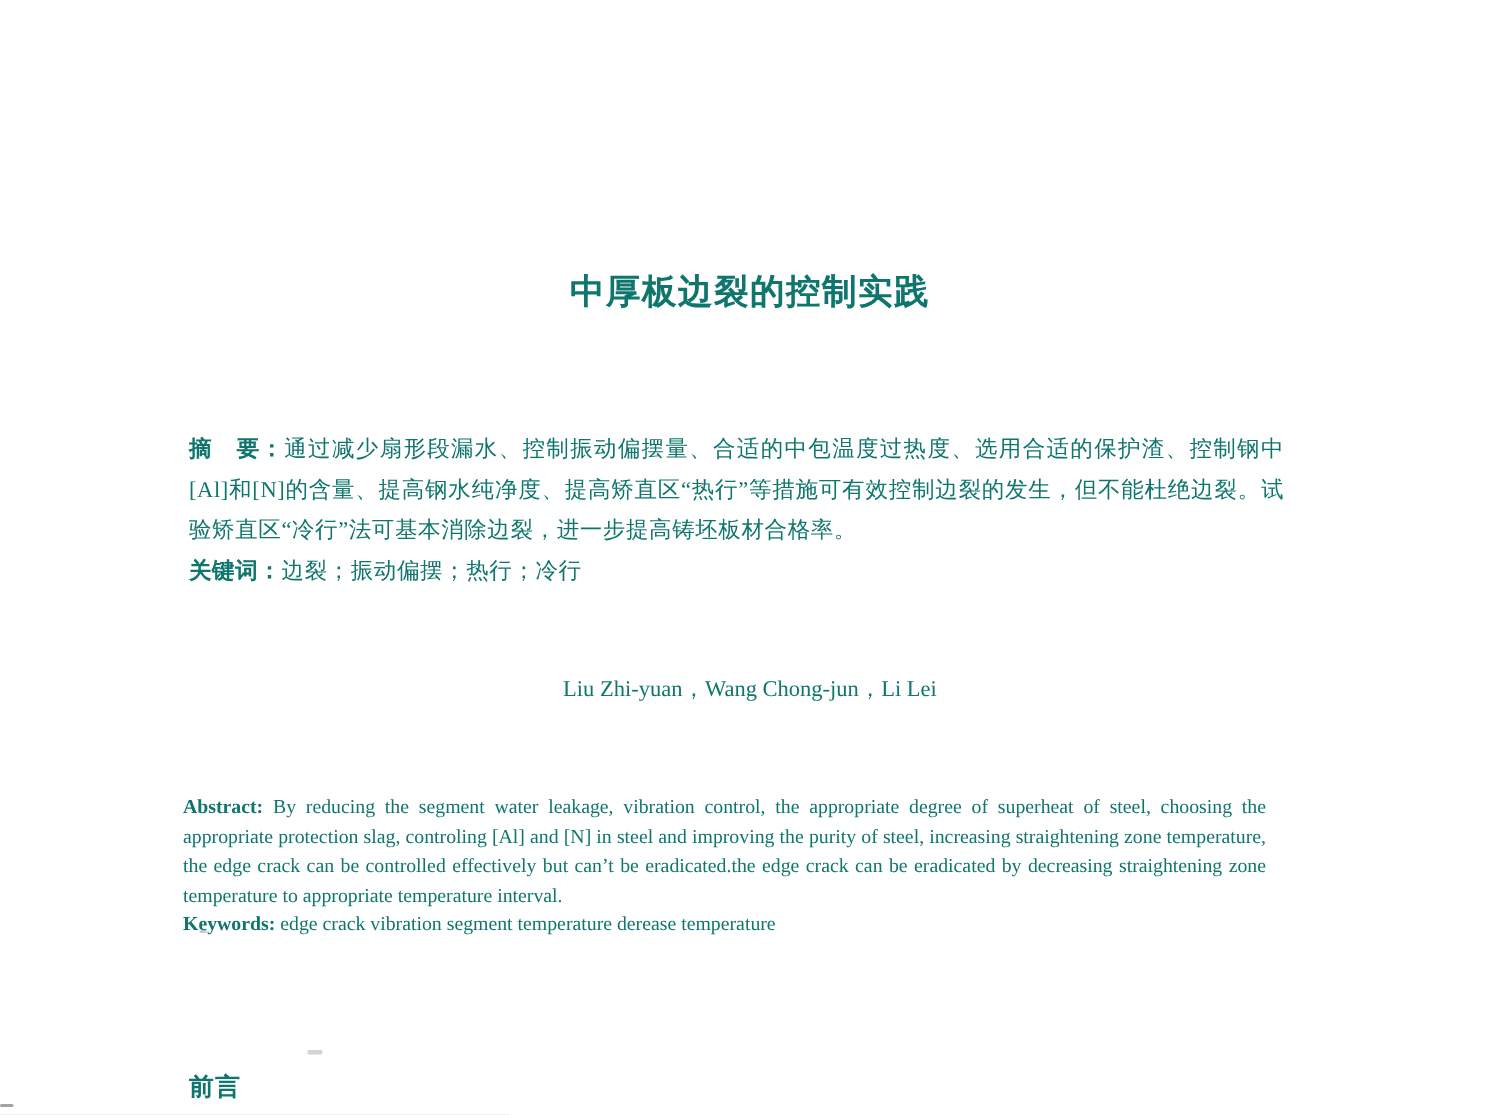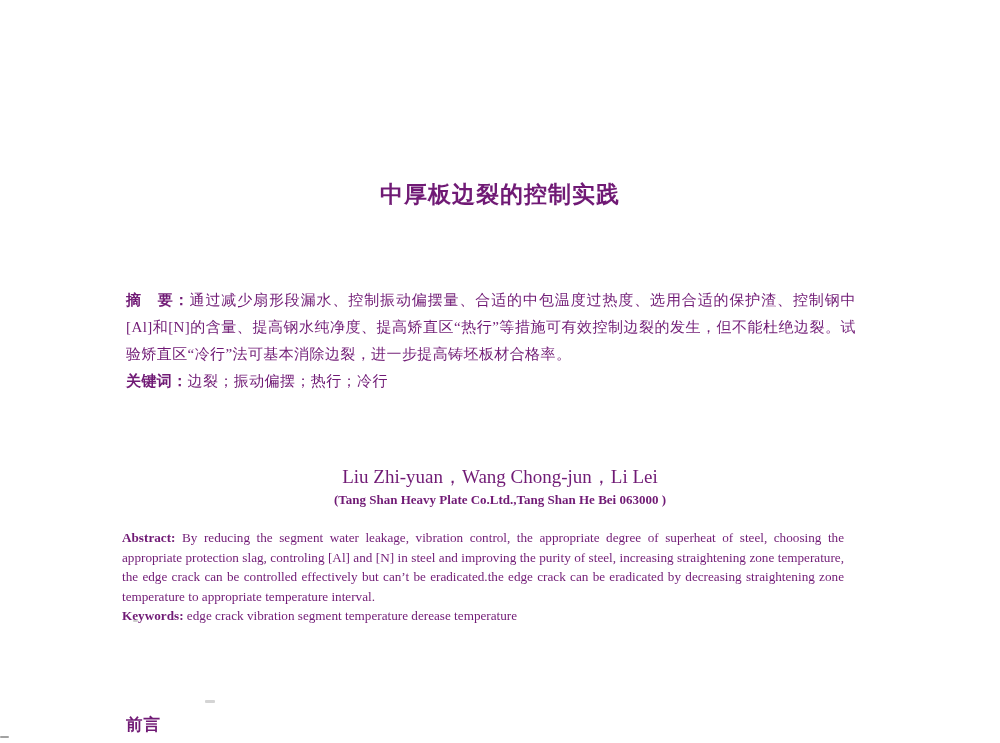--- a/index.html
+++ b/index.html
@@ -8,21 +8,21 @@
     background: #e8e8e8;
   }
   .page {
     position: relative;
     width: 1000px;
     height: 743px;
     margin: 0 auto;
     background: #ffffff;
     overflow: hidden;
     font-family: "Liberation Serif", "DejaVu Serif", serif;
-    color: #701a75;
+    color: #0f766e;
   }
   .abs-pos { position: absolute; margin: 0; }
   .centered { left: 0; width: 100%; text-align: center; }
 
   .zh-title {
     top: 179px;
     font-size: 23px;
     font-weight: bold;
     letter-spacing: 1px;
   }
@@ -48,22 +48,22 @@
   .zh-abstract-block p { margin: 0; }
   .bold-label { font-weight: bold; margin-top: 23px; }
 
   .en-title {
     top: 423px;
     font-size: 22px;
     font-weight: bold;
     letter-spacing: 0.3px;
   }
   .en-authors {
-    top: 464px;
-    font-size: 19px;
+    top: 450px;
+    font-size: 15px;
   }
   .en-affil {
     top: 492px;
     font-size: 13px;
     font-weight: bold;
   }
   .en-abstract-block {
     top: 528px;
     left: 122px;
     width: 722px;
@@ -112,21 +112,20 @@
 
 
   <div class="abs-pos zh-abstract-block">
     <p><span class="bold-label">摘　要：</span><span>通过减少扇形段漏水、控制振动偏摆量、合适的中包温度过热度、选用合适的保护渣、控制钢中[Al]和[N]的含量、提高钢水纯净度、提高矫直区“热行”等措施可有效控制边裂的发生，但不能杜绝边裂。试验矫直区“冷行”法可基本消除边裂，进一步提高铸坯板材合格率。</span></p>
     <p><span class="bold-label">关键词：</span><span>边裂；振动偏摆；热行；冷行</span></p>
   </div>
 
 
   <div class="abs-pos centered en-authors">Liu Zhi-yuan，Wang Chong-jun，Li Lei</div>
 
-  <div class="abs-pos centered en-affil">(Tang Shan Heavy Plate Co.Ltd.,Tang Shan He Bei 063000 )</div>
 
   <div class="abs-pos en-abstract-block">
     <p><span class="bold-label">Abstract:</span><span> By reducing the segment water leakage, vibration control, the appropriate degree of superheat of steel, choosing the appropriate protection slag, controling [Al] and [N] in steel and improving the purity of steel, increasing straightening zone temperature, the edge crack can be controlled effectively but can’t be eradicated.the edge crack can be eradicated by decreasing straightening zone temperature to appropriate temperature interval.</span></p>
     <p class="en-keywords"><span class="bold-label">Keywords:</span><span> edge crack vibration segment temperature derease temperature</span></p>
   </div>
 
   <h3 class="abs-pos intro-heading">前言</h3>
 
 
   <div class="scan-artifact artifact-1"></div>

